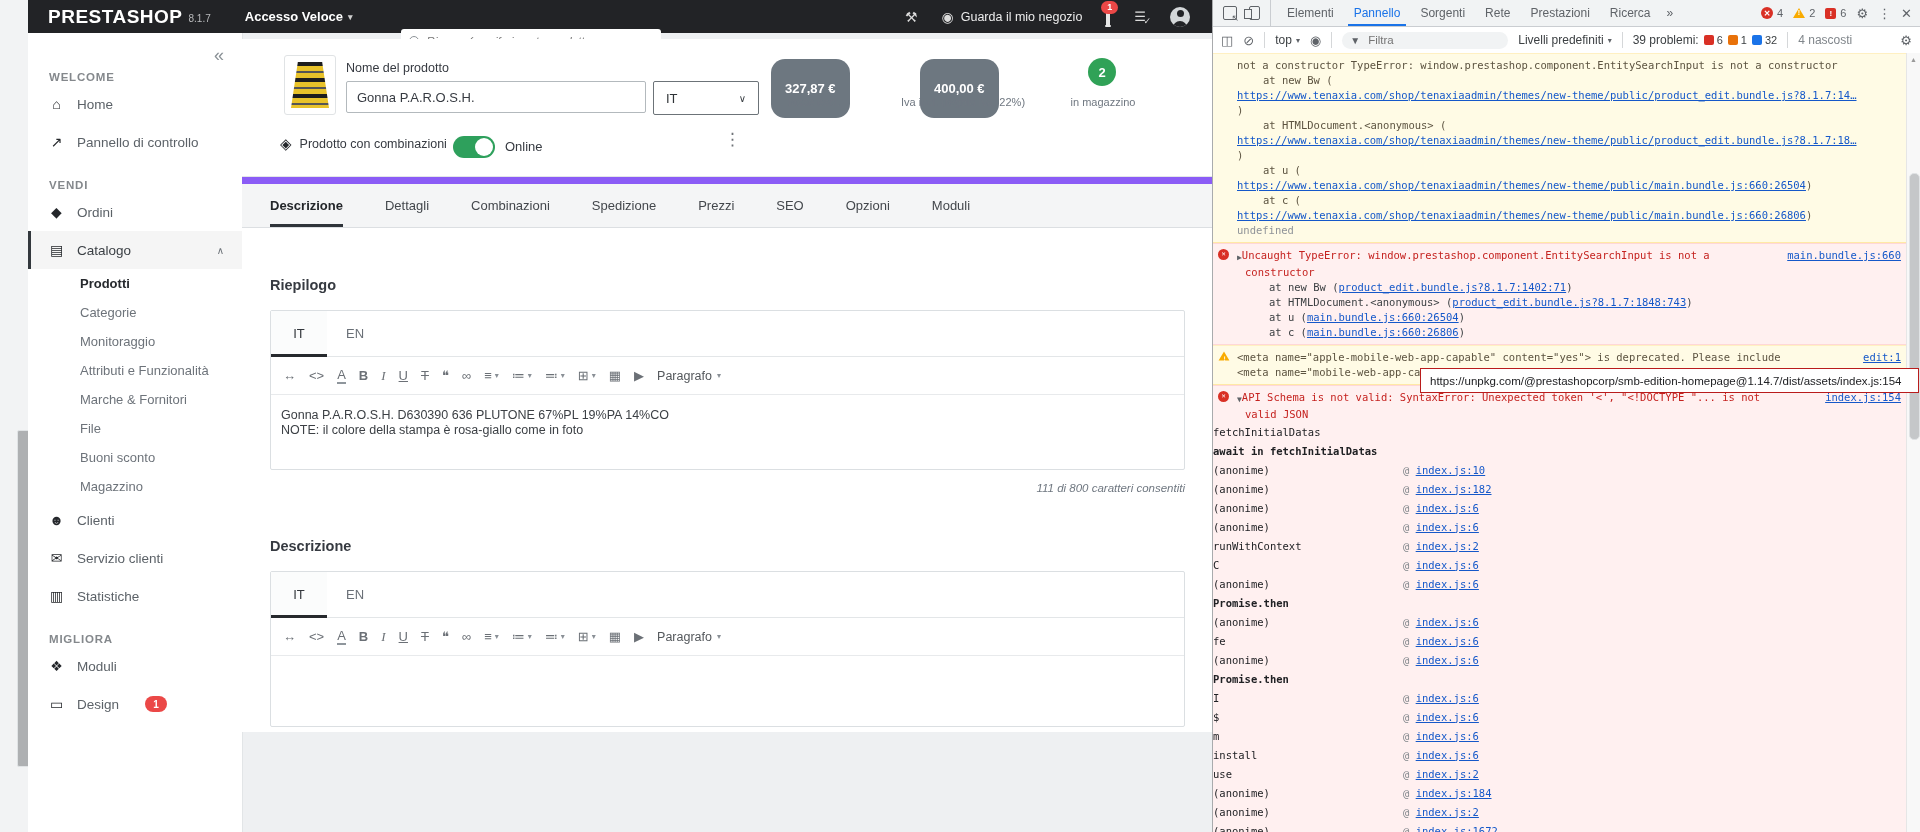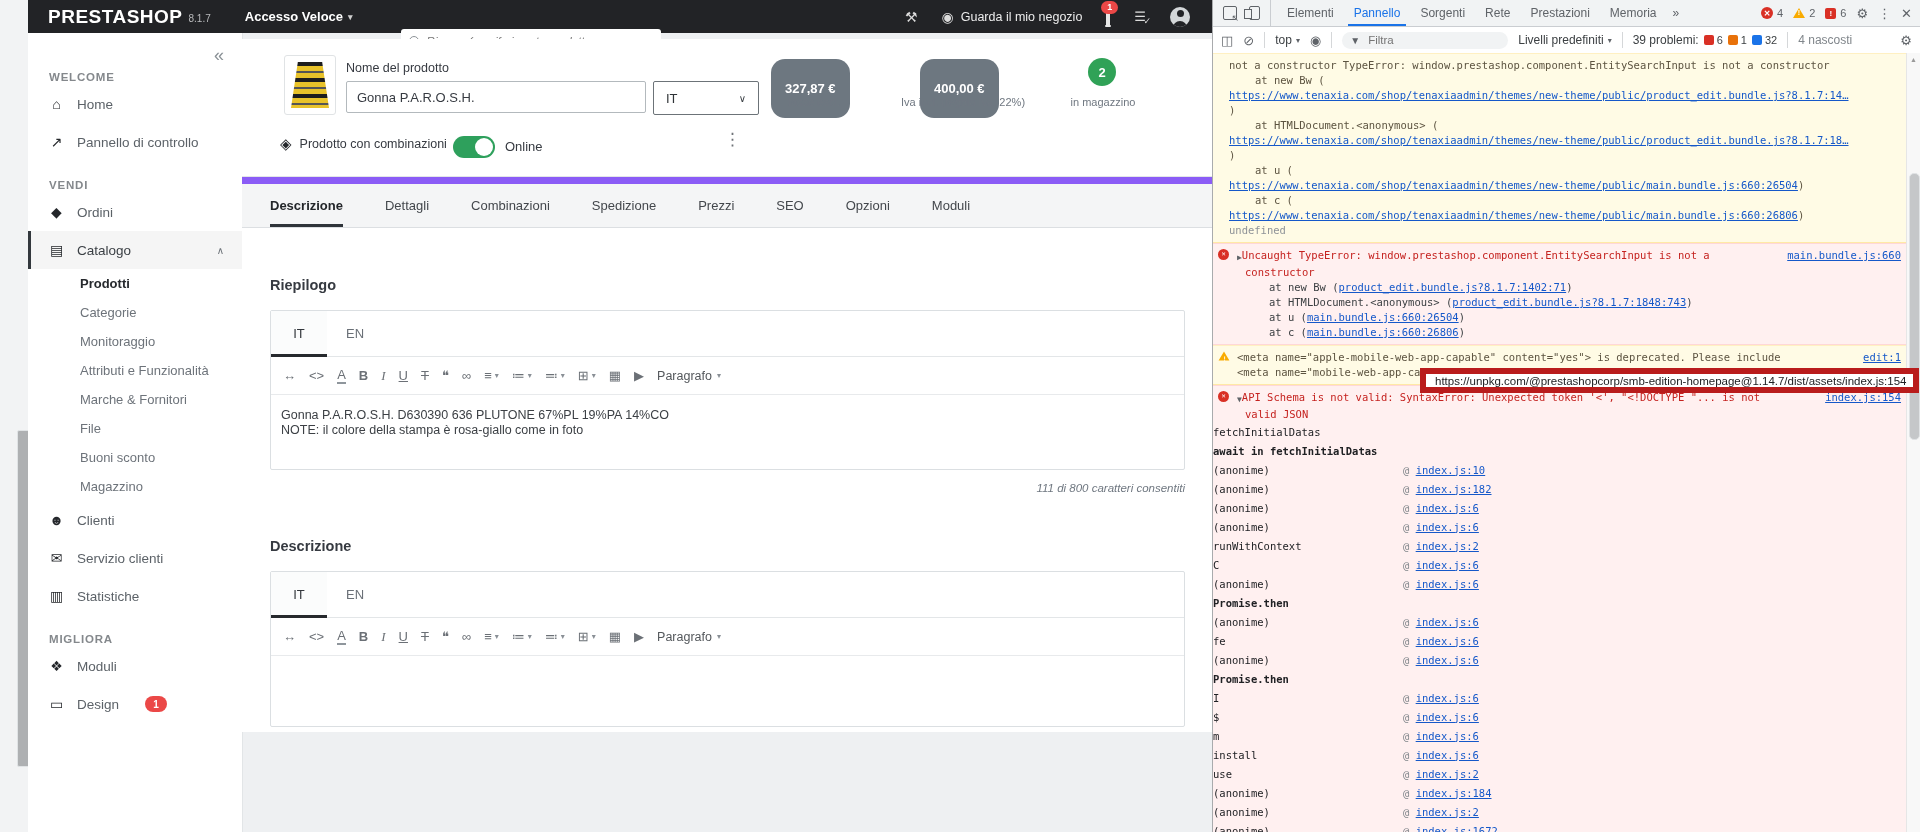--- a/index.html
+++ b/index.html
@@ -127,21 +127,21 @@
   .pchip{width:10px;height:10px;border-radius:2px;display:inline-block;}
   .pc-red{background:#d93025;} .pc-orange{background:#e8710a;} .pc-blue{background:#1a73e8;}
   .pnum{font-size:11px;color:#3c4043;margin-left:-2px;}
   .hidden-lbl{color:#80868b;}
   .r2-gear{margin-left:auto;}
   
   .console{position:absolute;top:53px;left:0;right:13px;bottom:0;overflow:hidden;font-family:"DejaVu Sans Mono",monospace;font-size:10.5px;}
   .cmsg{padding:4px 6px 4px 0;border-bottom:1px solid #ececec;position:relative;}
   .cmsg.warn{background:#fffbe5;border-top:1px solid #fff0c2;border-bottom:1px solid #ffe9a6;color:#5c5340;}
   .cmsg.err{background:#fff0f0;border-top:1px solid #ffd7d7;border-bottom:1px solid #ffd7d7;}
-  .cline{line-height:15px;padding-left:16px;white-space:nowrap;}
+  .cline{line-height:15px;padding-left:24px;white-space:nowrap;}
   .cline .indent{padding-left:26px;}
   .cline .link, a.clink{color:#1558c9;text-decoration:underline;cursor:pointer;}
   .cline .muted{color:#8f9398;}
   .msgrow{display:flex;align-items:flex-start;line-height:15px;}
   .msgrow .gut{width:24px;flex:none;display:flex;align-items:center;gap:3px;padding-left:5px;padding-top:1px;box-sizing:border-box;}
   .gut .errdot{width:11px;height:11px;font-size:7px;flex:none;}
   .gut .warntri{transform:scale(.9);}
   .exp{color:#5f6368;font-size:8px;flex:none;cursor:pointer;margin-top:2px;}
   .emsg{color:#c5221f;flex:1;white-space:nowrap;overflow:hidden;}
   .wmsg{color:#5c5340;flex:1;white-space:nowrap;overflow:hidden;}
@@ -149,21 +149,21 @@
   .estack .cline{color:#3c4043;}
   .frame{height:19px;display:flex;align-items:center;color:#202124;}
   .frame .fn{width:190px;flex:none;}
   .frame .fn.bold{font-weight:bold;}
   .frame .at{color:#80868b;}
   
   .dt-scroll{position:absolute;right:0;top:53px;bottom:0;width:13px;background:#f8f8f8;border-left:1px solid #e6e6e6;}
   .dt-scroll .arr{position:absolute;top:3px;left:3px;font-size:7px;color:#9a9a9a;}
   .dt-scroll .thumb{position:absolute;left:2px;width:9px;top:120px;height:265px;background:#c5c7c9;border-radius:5px;}
   
-  .tooltip{position:absolute;left:1420px;top:368px;width:499px;height:25px;background:#fff;border:6px solid #b91c1c;box-sizing:border-box;
+  .tooltip{position:absolute;left:1420px;top:368px;width:499px;height:25px;background:#fff;border:1px solid #b91c1c;box-sizing:border-box;
            display:flex;align-items:center;padding:0 9px;font-size:11.5px;color:#202124;white-space:nowrap;overflow:hidden;z-index:60;
            font-family:"Liberation Sans",sans-serif;}
 </style>
 </head>
 <body>
 
 <div class="stage">
 
   <div class="page-scroll">
     <div class="thumb"></div>
@@ -529,21 +529,21 @@
 
           <div class="dt-tab">
             <span>Rete</span>
           </div>
 
           <div class="dt-tab">
             <span>Prestazioni</span>
           </div>
 
           <div class="dt-tab">
-            <span>Memoria</span>
+            <span>Ricerca</span>
           </div>
         </div>
       <div class="dt-more">»</div>
       <div class="dt-badges">
         <span class="errdot">✕</span>
           <span class="cnt">4</span>
         <span class="warntri"></span>
           <span class="cnt">2</span>
         <span class="isq">!</span>
           <span class="cnt">6</span>

